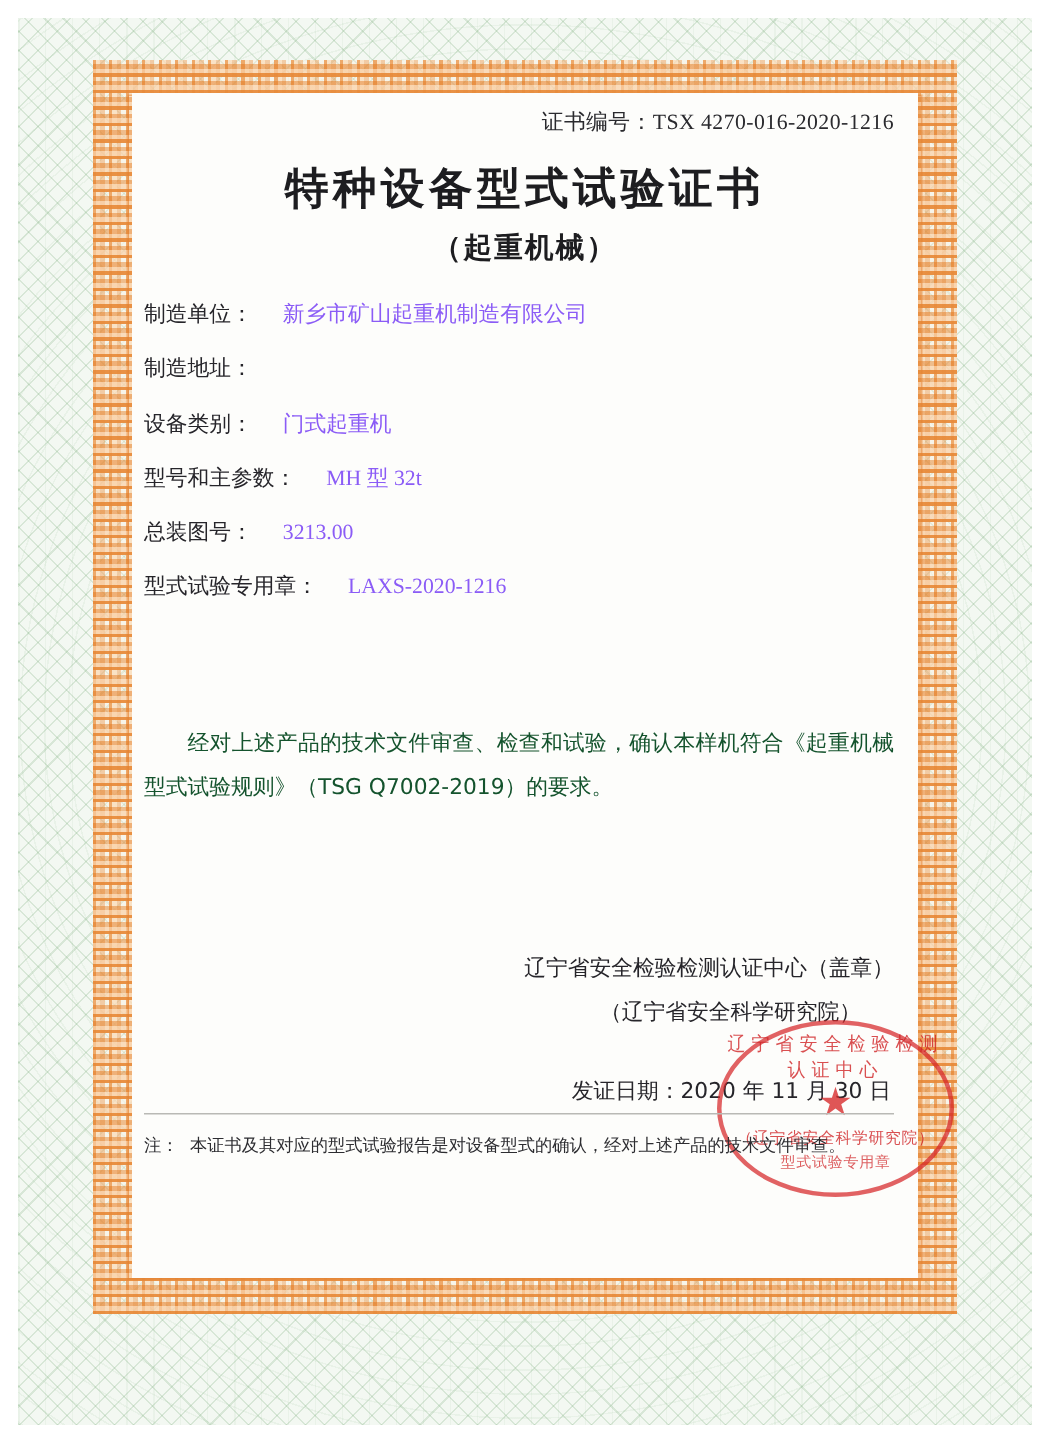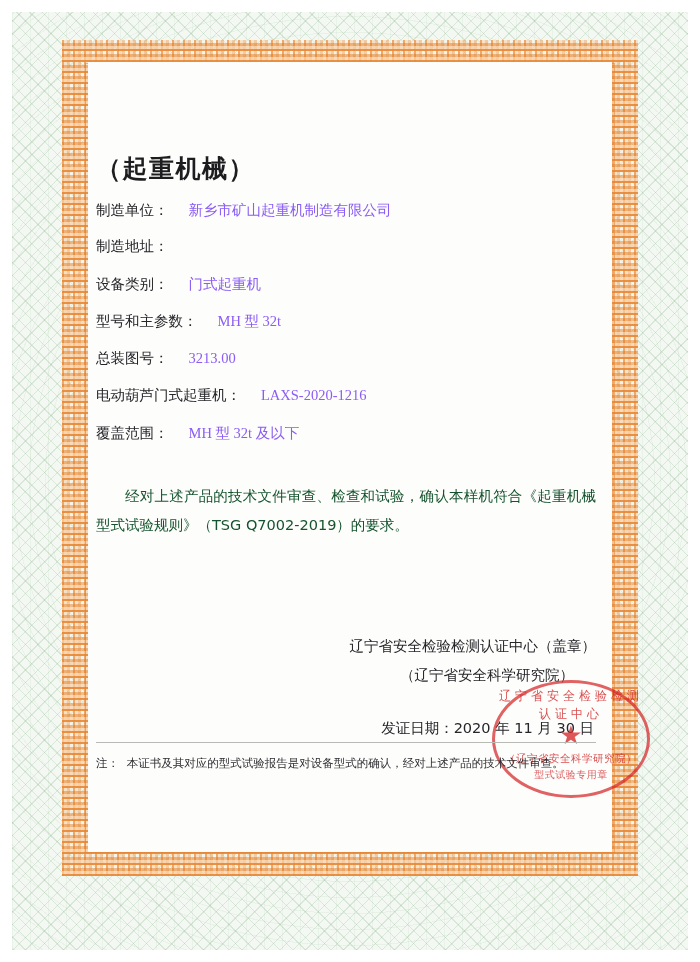--- a/index.html
+++ b/index.html
@@ -124,24 +124,24 @@
     font-size: 29px;
     letter-spacing: 3px;
     color: #1d1d20;
   }
 
   .title-sub {
     position: absolute;
     left: 0;
     top: 90px;
     width: 508px;
-    text-align: left;
+    text-align: center;
     font-family: "DejaVu Sans", sans-serif;
     font-weight: bold;
-    font-size: 25px;
+    font-size: 19px;
     letter-spacing: 1.5px;
     color: #1d1d20;
   }
 
   .fields {
     position: absolute;
     left: 0;
     top: 138px;
     width: 508px;
   }
@@ -149,21 +149,21 @@
   .field-row {
     display: flex;
     align-items: baseline;
     margin-bottom: 14.5px;
     font-size: 14.5px;
     line-height: 1.5;
     white-space: nowrap;
   }
   .field-label {
     color: #26252a;
-    font-family: Liberation Mono, monospace;
+    font-family: Liberation Serif, serif;
     text-align: right;
   }
   .field-value {
     color: #8b5cf6;
     font-family: Liberation Serif, serif;
     margin-left: 20px;
   }
 
   .paragraph {
     position: absolute;
@@ -207,21 +207,21 @@
     font-size: 11.5px;
     line-height: 1.6;
     color: #2d2d31;
     white-space: nowrap;
   }
   .note-label { margin-right: 4px; }
 
   
   .seal {
     position: absolute;
-    left: 396px;
+    left: 382px;
     top: 618px;
     width: 158px;
     height: 118px;
     pointer-events: none;
   }
   .seal-ellipse {
     position: absolute;
     left: 0; top: 0;
     width: 158px; height: 118px;
     border: 3px solid rgba(214,38,40,0.72);
@@ -274,21 +274,23 @@
 
 <div id="certificate">
 
   <div class="field-outer"></div>
   <div class="guilloche-rings"></div>
   <div class="border-orange"></div>
   <div class="field-inner-white"></div>
 
   <div class="content">
 
-
+    <div class="cert-number">证书编号：TSX 4270-016-2020-1216</div>
+
+    <div class="title-main">特种设备型式试验证书</div>
     <div class="title-sub">（起重机械）</div>
 
     <div class="fields">
       <div class="field-row">
         <span class="field-label">制造单位：</span>
         <span class="field-value">新乡市矿山起重机制造有限公司</span>
       </div>
       <div class="field-row">
         <span class="field-label">制造地址：</span>
       </div>
@@ -298,26 +300,22 @@
       </div>
       <div class="field-row">
         <span class="field-label">型号和主参数：</span>
         <span class="field-value">MH 型 32t</span>
       </div>
       <div class="field-row">
         <span class="field-label">总装图号：</span>
         <span class="field-value">3213.00</span>
       </div>
       <div class="field-row">
-        <span class="field-label">电动葫芦门式起重机：</span>
+        <span class="field-label">型式试验专用章：</span>
         <span class="field-value">LAXS-2020-1216</span>
-      </div>
-      <div class="field-row">
-        <span class="field-label">覆盖范围：</span>
-        <span class="field-value">MH 型 32t 及以下</span>
       </div>
     </div>
 
     <div class="paragraph">经对上述产品的技术文件审查、检查和试验，确认本样机符合《起重机械型式试验规则》（TSG Q7002-2019）的要求。</div>
 
     <div class="signature">
       <div class="sig-org1">辽宁省安全检验检测认证中心（盖章）</div>
       <div class="sig-org2">（辽宁省安全科学研究院）</div>
       <div class="sig-date">发证日期：2020 年 11 月 30 日</div>
     </div>

